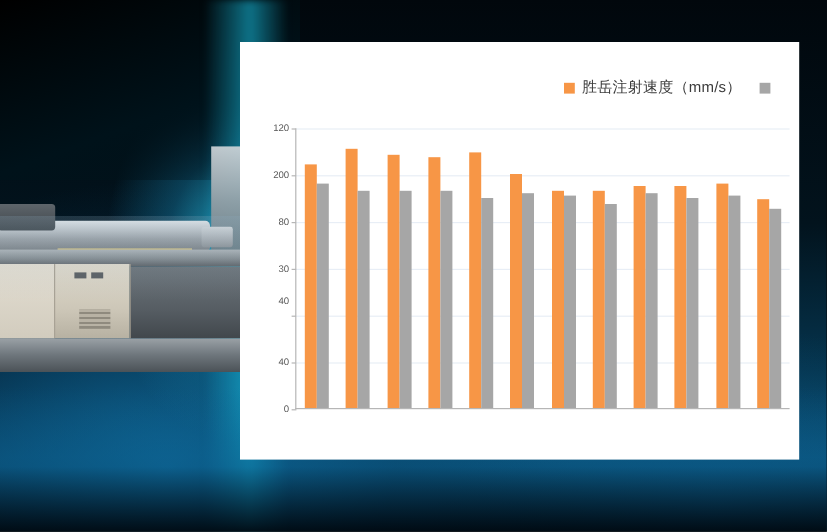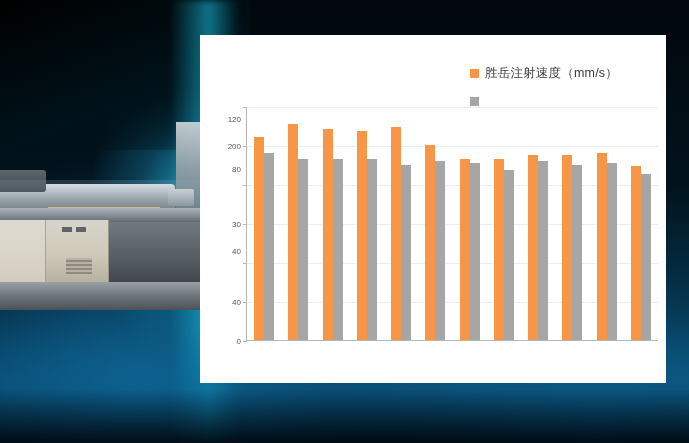--- a/index.html
+++ b/index.html
@@ -80,21 +80,21 @@
     height: 348px;
     background: #ffffff;
   }
 
   
   .legend {
     position: absolute;
     left: 270px;
     top: 30px;
     display: flex;
-    flex-direction: column;
+    flex-direction: row;
     gap: 15px;
   }
   .legend-row { display: flex; align-items: center; gap: 6px; }
   .legend-swatch { width: 9px; height: 9px; display:inline-block; }
   .legend-label {
     font-size: 12.5px;
     color: #3b3b3b;
     white-space: nowrap;
     letter-spacing: .2px;
   }
@@ -231,27 +231,27 @@
           <div class="ytick-mark" style="top: 195px;"></div>
           <div class="ytick-label" style="top: 195px;">40</div>
           <div class="gridline" style="top: 156px;"></div>
           <div class="ytick-mark" style="top: 156px;"></div>
           <div class="ytick-label" style="top: 144px;">40</div>
           <div class="gridline" style="top: 117px;"></div>
           <div class="ytick-mark" style="top: 117px;"></div>
           <div class="ytick-label" style="top: 117px;">30</div>
           <div class="gridline" style="top: 78px;"></div>
           <div class="ytick-mark" style="top: 78px;"></div>
-          <div class="ytick-label" style="top: 62px; margin-left: 16px;">80</div>
+          <div class="ytick-label" style="top: 78px; margin-left: 16px;">80</div>
           <div class="gridline" style="top: 39px;"></div>
           <div class="ytick-mark" style="top: 39px;"></div>
           <div class="ytick-label" style="top: 39px;">200</div>
           <div class="gridline" style="top: 0px;"></div>
           <div class="ytick-mark" style="top: 0px;"></div>
-          <div class="ytick-label" style="top: 12px;">120</div>
+          <div class="ytick-label" style="top: 0px;">120</div>
         </div>
       <div class="bars" id="bars">
           <div class="group">
             <div class="bar bar-a" title="胜岳注射速度（mm/s） 100T: 104" style="height: 202.8px; background: rgb(247, 150, 70);"></div>
             <div class="bar bar-b" title="同行注射速度(mm/s) 100T: 96" style="height: 187.2px; background: rgb(166, 166, 166);"></div>
           </div>
           <div class="group">
             <div class="bar bar-a" title="胜岳注射速度（mm/s） 150T: 111" style="height: 216.45px; background: rgb(247, 150, 70);"></div>
             <div class="bar bar-b" title="同行注射速度(mm/s) 150T: 93" style="height: 181.35px; background: rgb(166, 166, 166);"></div>
           </div>

